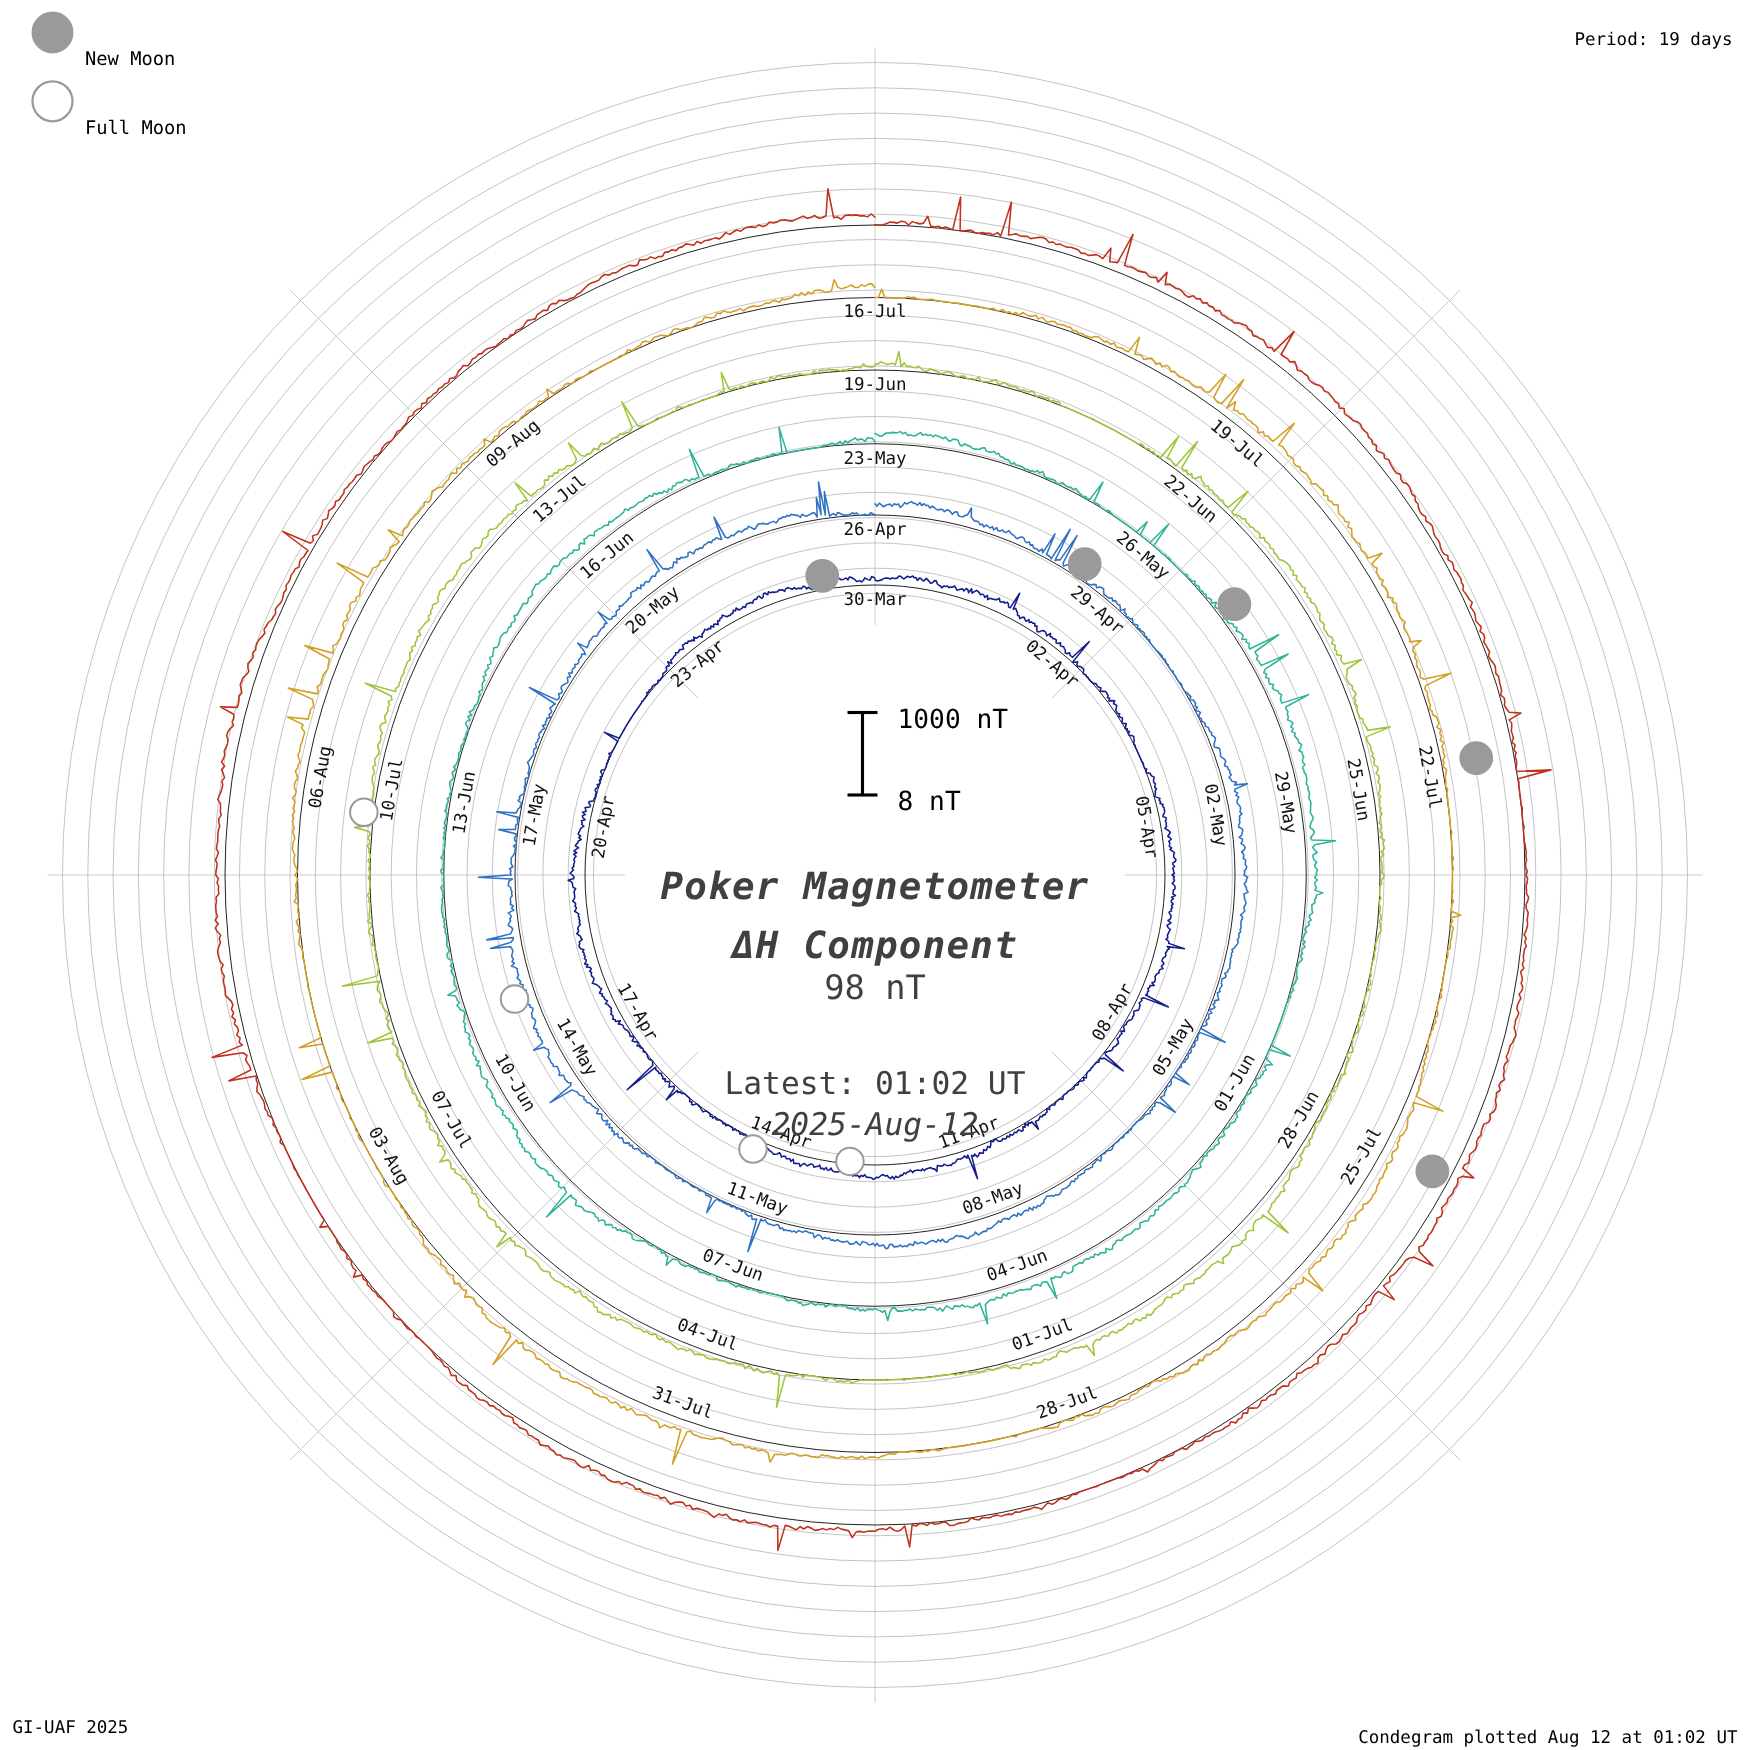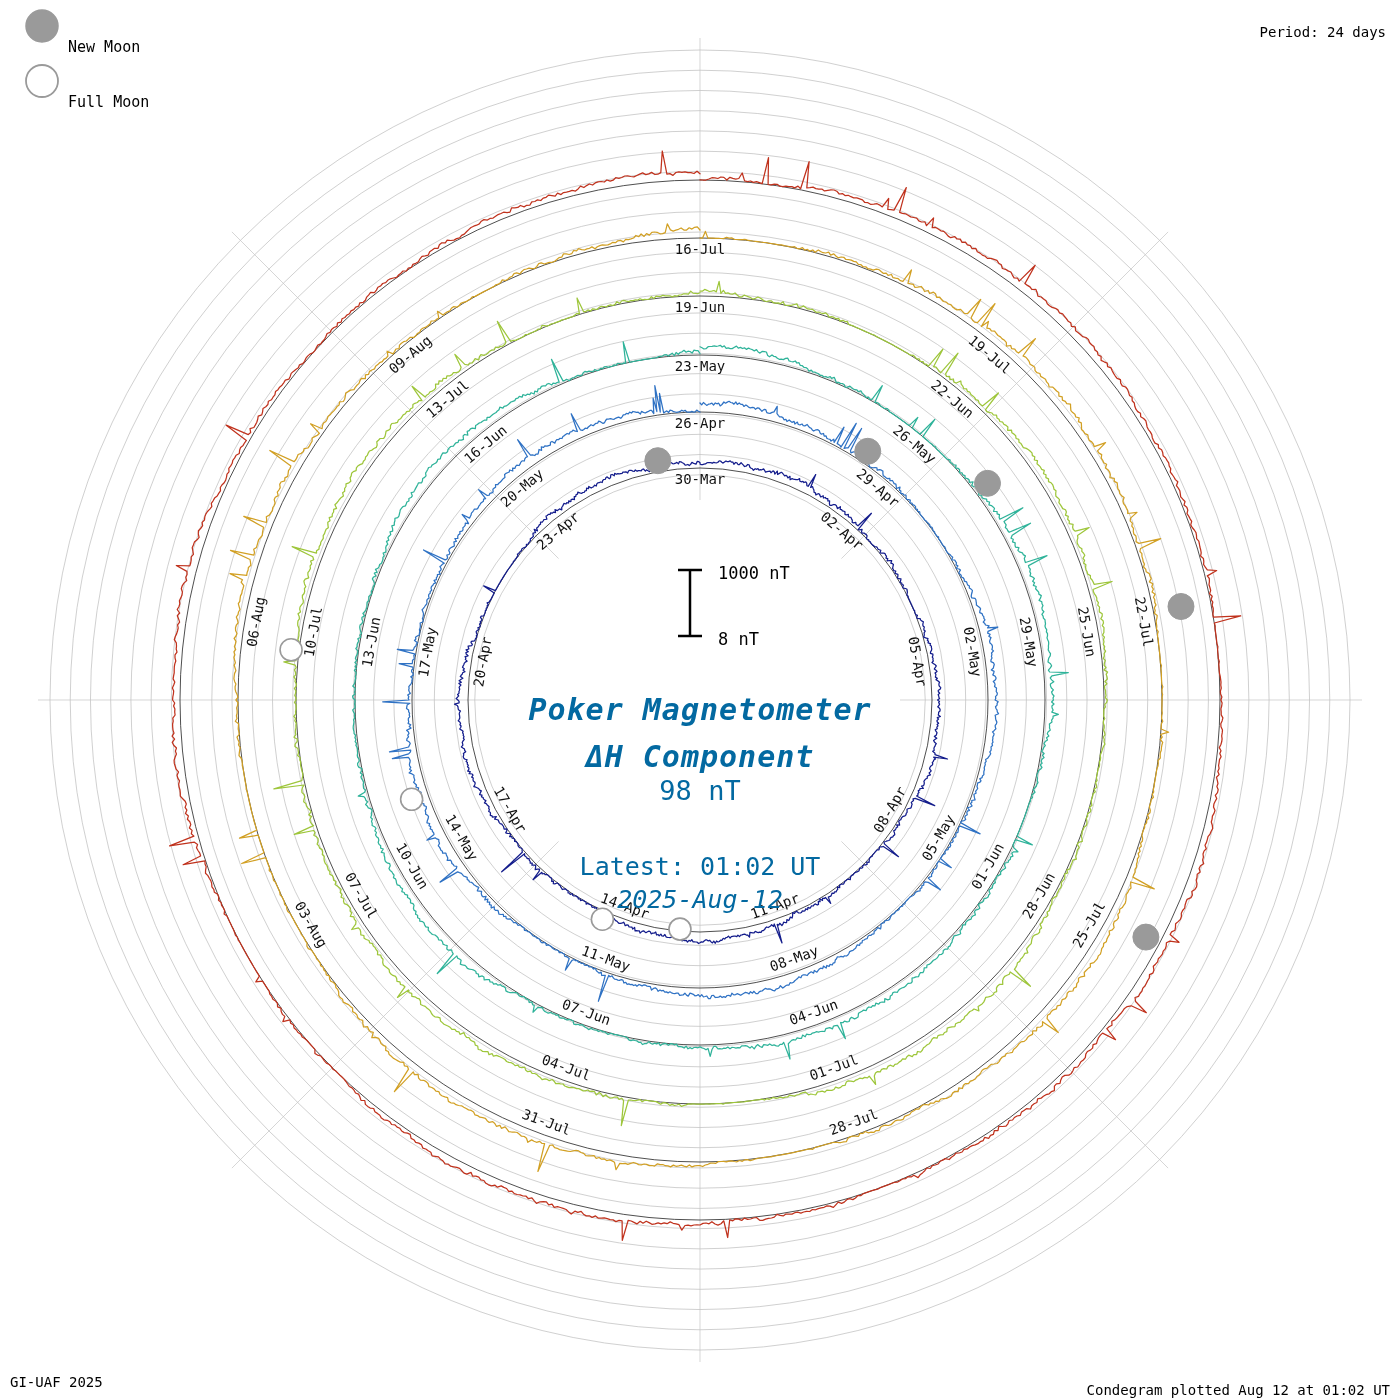--- a/index.html
+++ b/index.html
@@ -56,21 +56,21 @@
     right: 10px;
     bottom: 2px;
     font-size: 14px;
     white-space: nowrap;
   }
   .center-block {
     position: absolute;
     left: 0;
     width: 1400px;
     text-align: center;
-    color: #0369a1;
+    color: #404040;
     font-family: "DejaVu Sans Mono", monospace;
   }
   #title-line1 {
     top: 692px;
     font-size: 30px;
     font-style: italic;
     font-weight: bold;
     letter-spacing: 1px;
   }
   #title-line2 {
@@ -89,21 +89,21 @@
     top: 852px;
     font-size: 25px;
   }
   #latest-date {
     top: 885px;
     font-size: 25px;
     font-style: italic;
   }
   .scale-text {
     position: absolute;
-    font-size: 17px;
+    font-size: 21px;
     color: #000000;
     white-space: nowrap;
   }
   #scale-top-label { left: 718px; top: 563px; }
   #scale-bottom-label { left: 718px; top: 629px; }
 </style>
 </head>
 <body>
 
 <div id="stage">
@@ -224,21 +224,21 @@
     </g>
     <g id="legend-symbols">
       <circle id="legend-new-dot" cx="42" cy="26" r="16" fill="#9a9a9a" stroke="#9a9a9a" stroke-width="1.5"></circle>
       <circle id="legend-full-dot" cx="42" cy="81" r="16" fill="#ffffff" stroke="#9a9a9a" stroke-width="1.8"></circle>
     </g>
   </svg>
 
   <div class="legend-label" id="legend-newmoon-label">New Moon</div>
   <div class="legend-label" id="legend-fullmoon-label">Full Moon</div>
 
-  <div id="period-label">Period: 24 days</div>
+  <div id="period-label">Period: 19 days</div>
 
   <div class="scale-text" id="scale-top-label">1000 nT</div>
   <div class="scale-text" id="scale-bottom-label">8 nT</div>
 
   <div class="center-block" id="title-line1">Poker Magnetometer</div>
   <div class="center-block" id="title-line2">ΔH Component</div>
   <div class="center-block" id="title-value">98 nT</div>
   <div class="center-block" id="latest-time">Latest: 01:02 UT</div>
   <div class="center-block" id="latest-date">2025-Aug-12</div>
 

